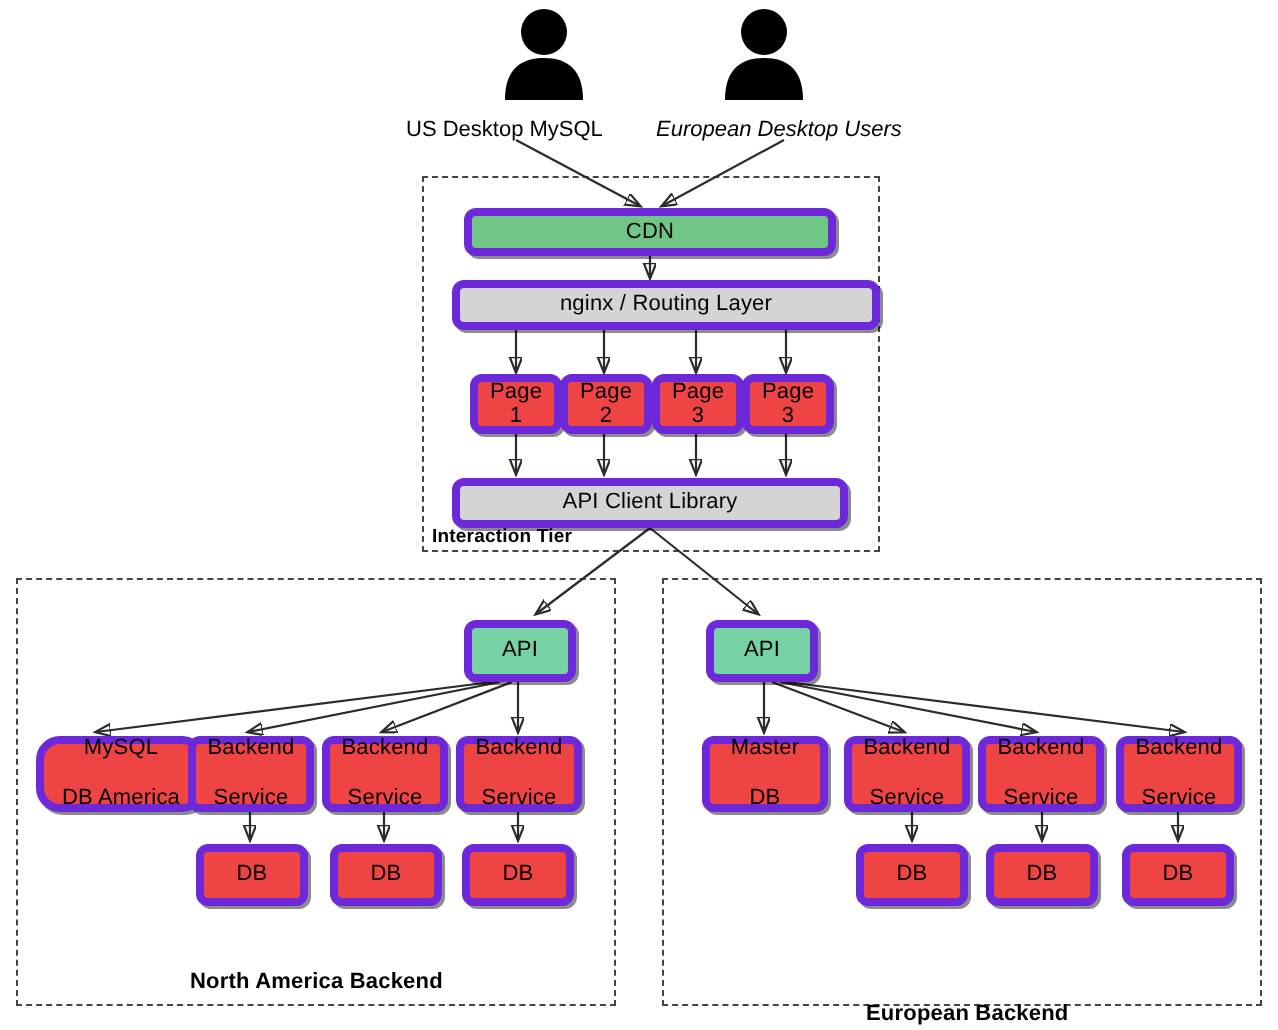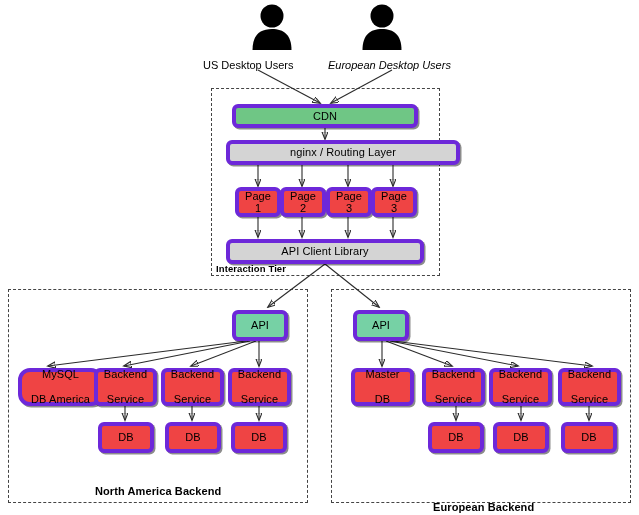--- a/index.html
+++ b/index.html
@@ -73,21 +73,21 @@
       <path d="M2.5 46 C2.5 31 10 25 22 25 C34 25 41.5 31 41.5 46 Z" fill="#000"></path>
     </svg>
   </div>
   <div class="user-icon" style="left:360px;top:4px;">
     <svg width="44" height="46" viewBox="0 0 44 46">
       <circle cx="22" cy="12" r="11.5" fill="#000"></circle>
       <path d="M2.5 46 C2.5 31 10 25 22 25 C34 25 41.5 31 41.5 46 Z" fill="#000"></path>
     </svg>
   </div>
 
-  <div class="user-label" style="left:203px;top:59px;">US Desktop Users</div>
+  <div class="user-label" style="left:203px;top:59px;">US Desktop MySQL</div>
   <div class="user-label" style="left:328px;top:59px;font-style:italic;">European Desktop Users</div>
 
   <div class="group" style="left:211px;top:88px;width:229px;height:188px;"></div>
   <div class="group-label" style="left:216px;top:263px;">Interaction Tier</div>
 
   <div class="group" style="left:8px;top:289px;width:300px;height:214px;"></div>
   <div class="group-label big" style="left:95px;top:485px;">North America Backend</div>
 
   <div class="group" style="left:331px;top:289px;width:300px;height:214px;"></div>
   <div class="group-label big" style="left:433px;top:485px;margin-top:16px;">European Backend</div>
@@ -133,21 +133,21 @@
 
     <line x1="456" y1="406" x2="456" y2="420" marker-end="url(#ah)"></line>
     <line x1="521" y1="406" x2="521" y2="420" marker-end="url(#ah)"></line>
     <line x1="589" y1="406" x2="589" y2="420" marker-end="url(#ah)"></line>
   </svg>
 
   <div class="node n-green" style="left:232px;top:104px;width:186px;height:24px;">
     <span>CDN</span>
   </div>
 
-  <div class="node n-grey" style="left:226px;top:140px;width:234px;height:25px;">
+  <div class="node n-grey" style="left:226px;top:140px;width:214px;height:25px;">
     <span>nginx / Routing Layer</span>
   </div>
 
   <div class="node n-blue" style="left:235px;top:187px;width:46px;height:30px;">
     <span>Page 1</span>
   </div>
   <div class="node n-blue" style="left:280px;top:187px;width:46px;height:30px;">
     <span>Page 2</span>
   </div>
   <div class="node n-blue" style="left:326px;top:187px;width:46px;height:30px;">

